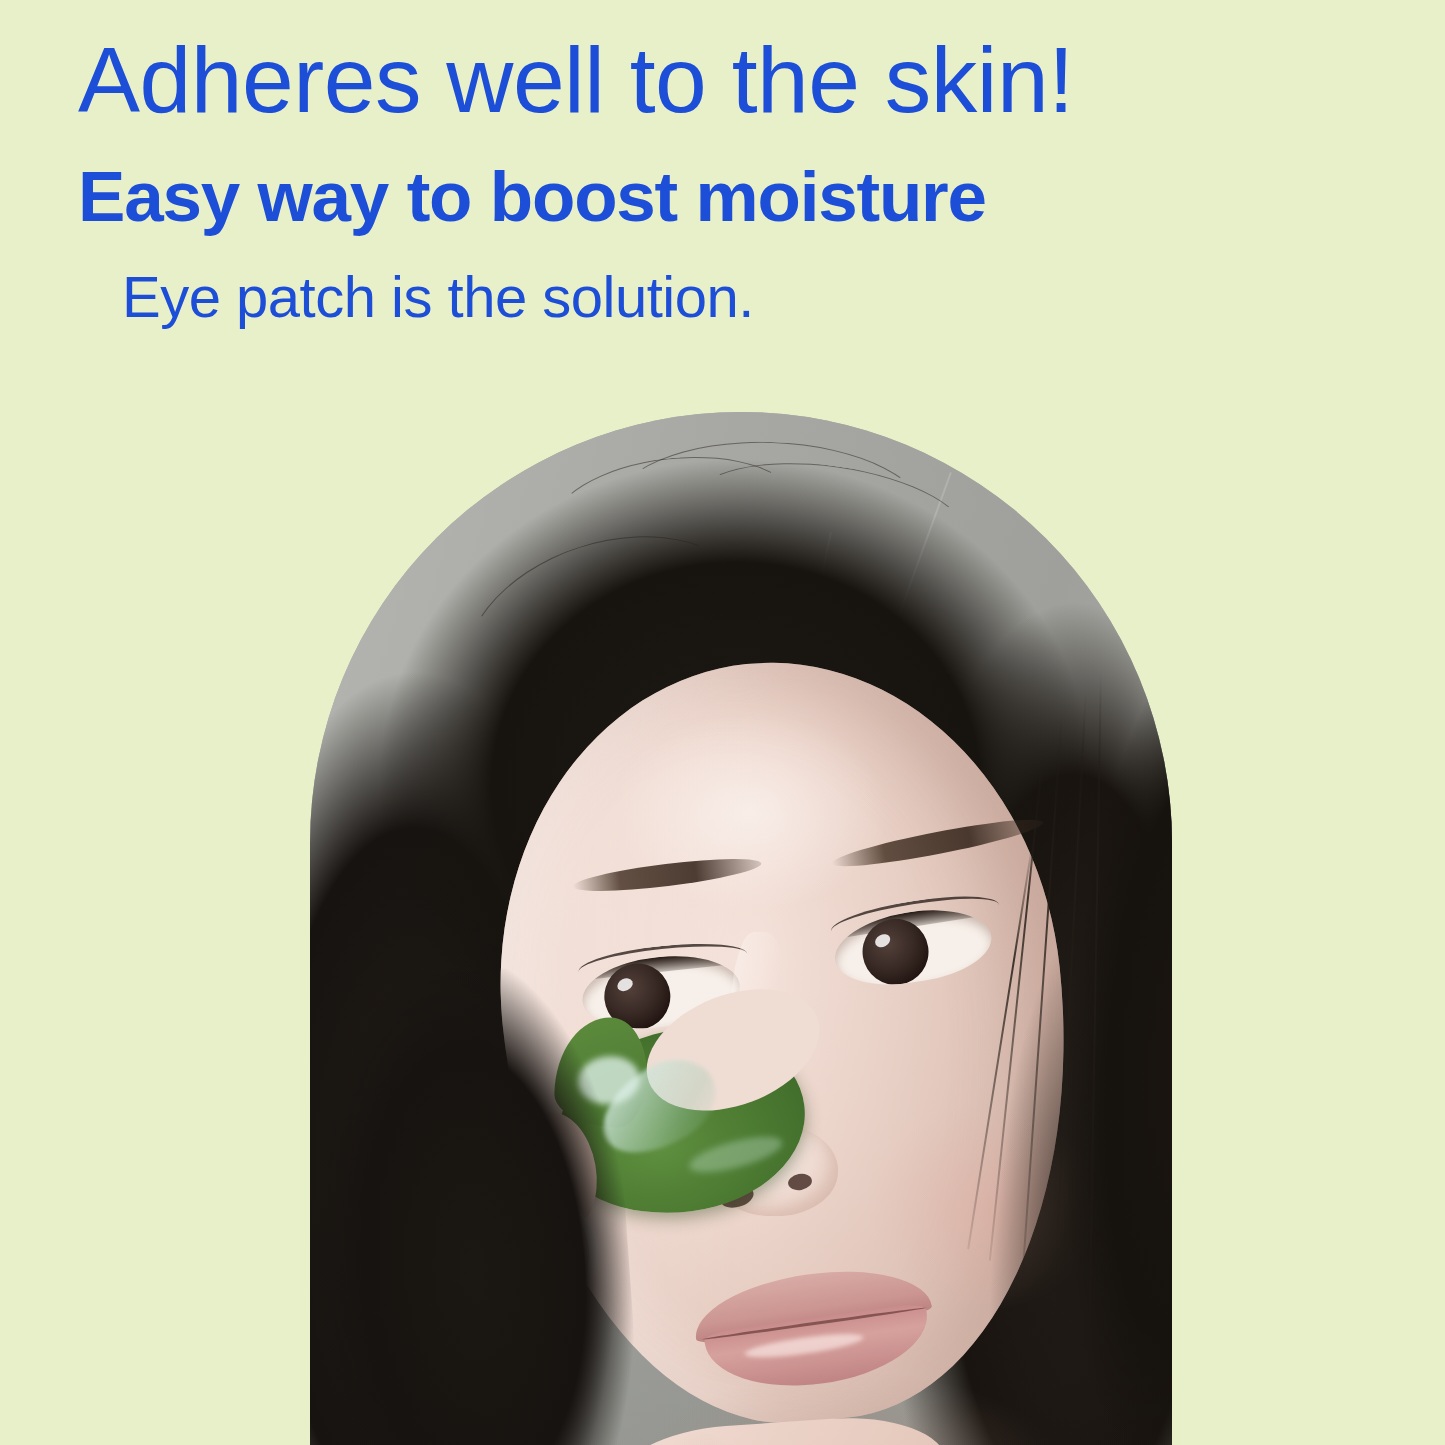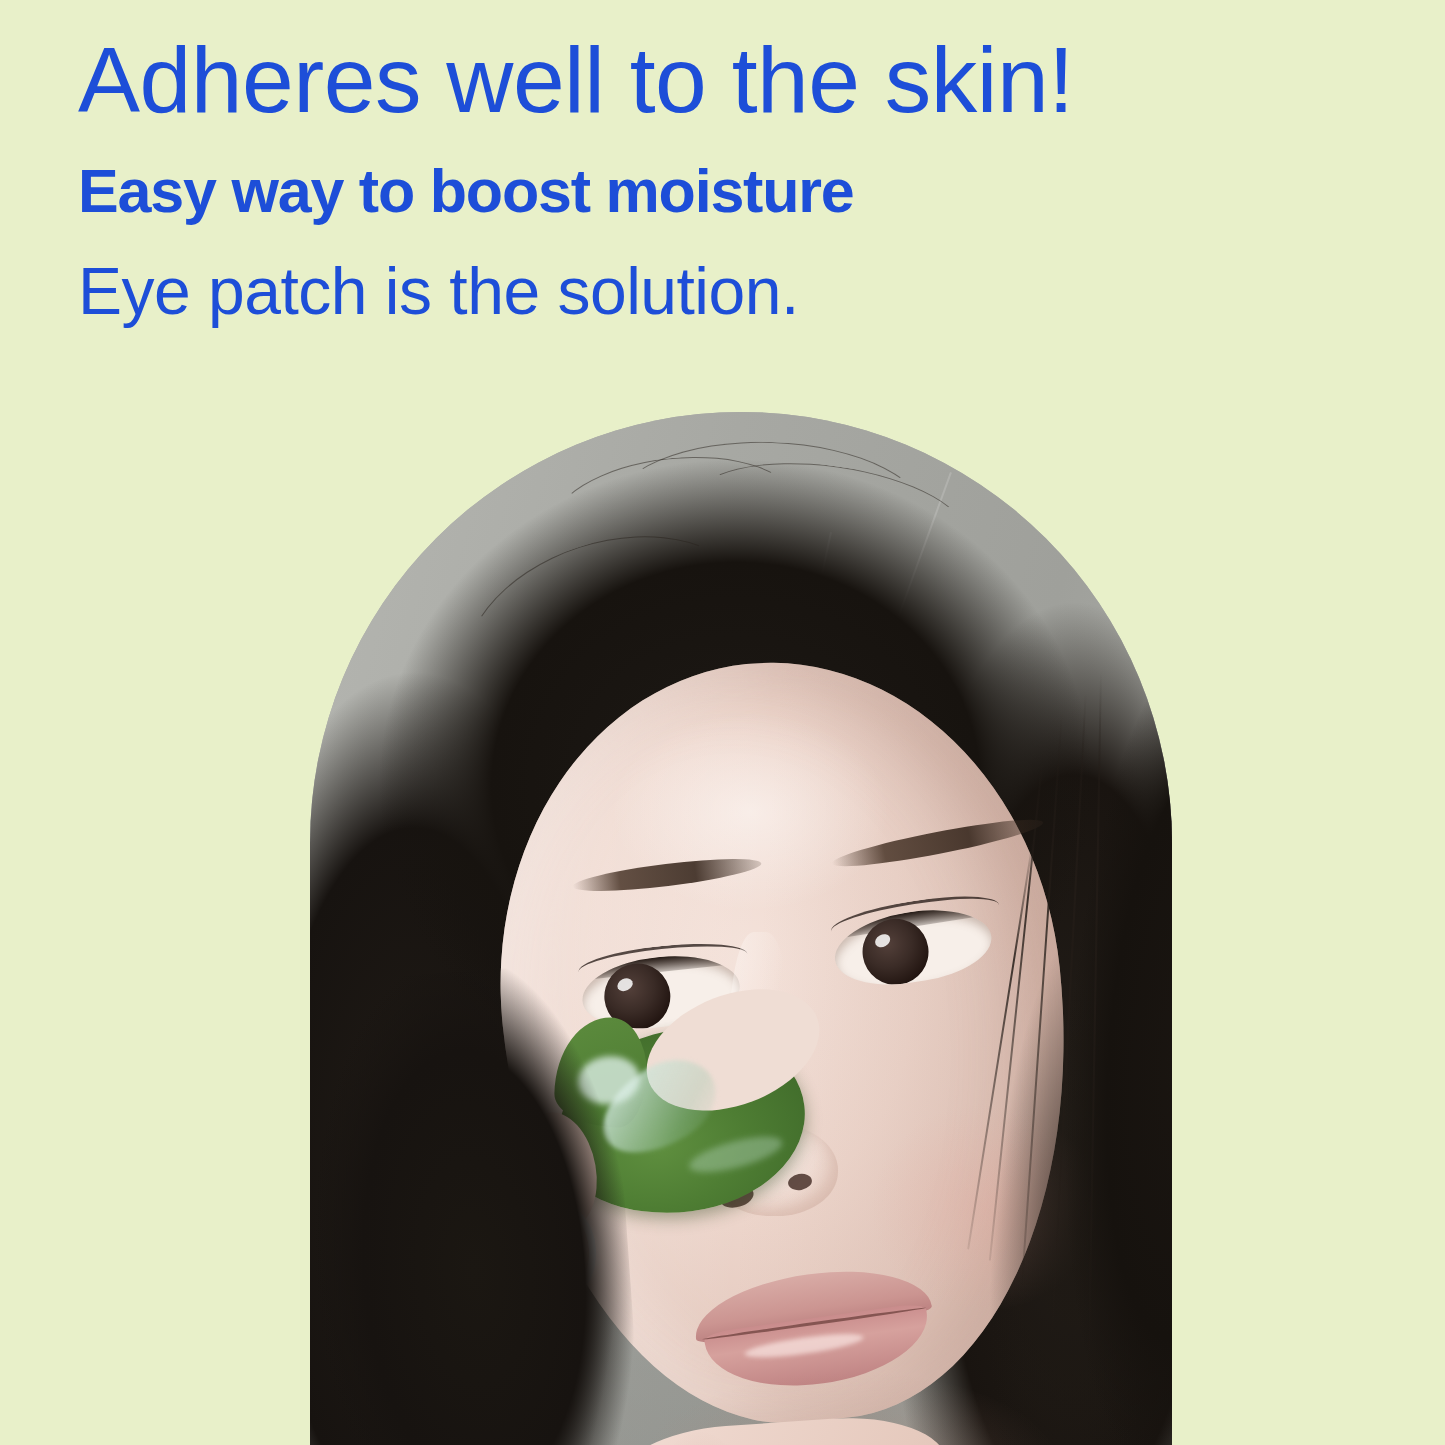--- a/index.html
+++ b/index.html
@@ -28,29 +28,30 @@
     letter-spacing:-0.5px;
     white-space:nowrap;
     line-height:1.0;
   }
   .headline-primary{
     font-size:93px;
     font-weight:400;
     margin-bottom:34px;
   }
   .headline-emphasis{
-    font-size:61px;
+    font-size:71px;
     font-weight:700;
     letter-spacing:-1.2px;
     margin-bottom:36px;
     margin-top:29px;
   }
   .headline-secondary{
-    font-size:66px;
+    font-size:58px;
     font-weight:400;
+    margin-left:44px;
   }
 
   
   .photo-arch{
     position:absolute;
     left:310px; top:412px;
     width:862px; height:1033px;
     border-radius:431px 431px 0 0;
     overflow:hidden;
     background:#a9aaa5;

